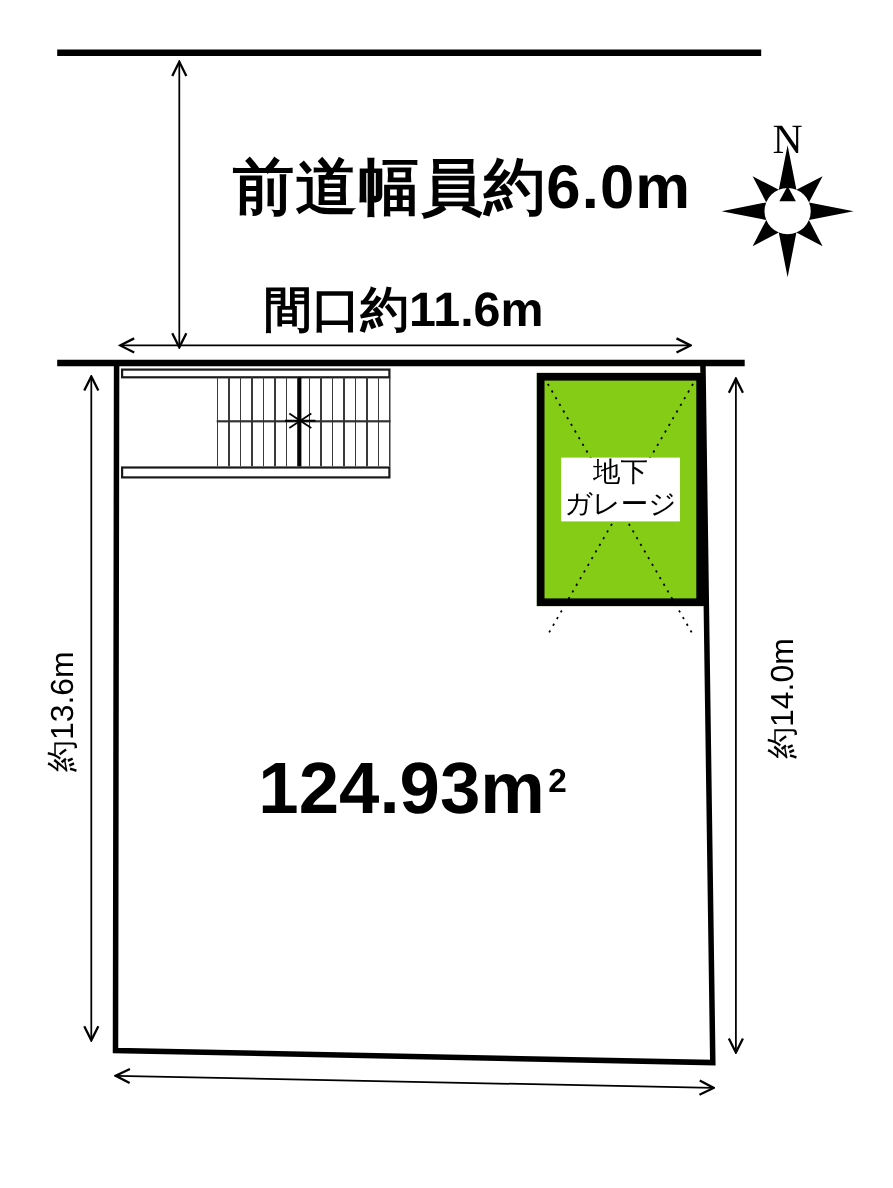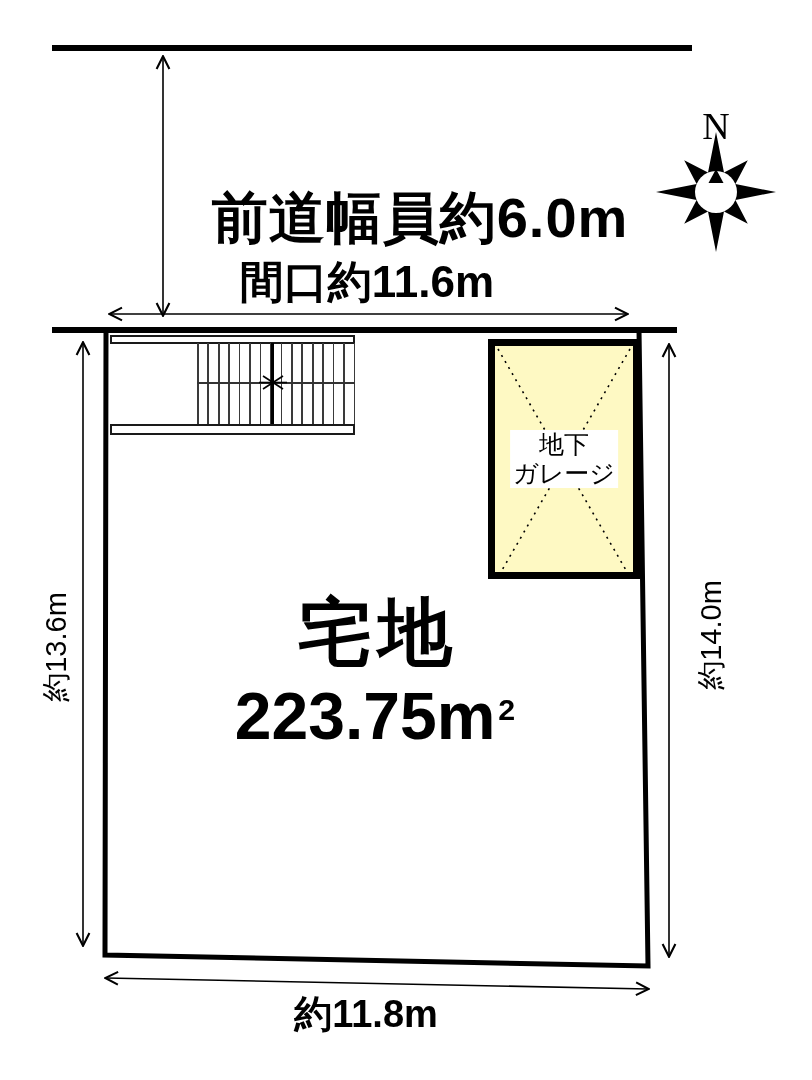--- a/index.html
+++ b/index.html
@@ -22,22 +22,22 @@
   
   .rail{position:absolute;background:#fff;border:2px solid #1a1a1a;box-sizing:border-box;}
   .treads{
     position:absolute;left:197px;top:343px;width:158px;height:81px;
     background:repeating-linear-gradient(90deg,#3a3a3a 0 1.6px,transparent 1.6px 10.45px);
   }
   .tread-mid{position:absolute;left:197px;top:382px;width:158px;height:2px;background:#333;}
   .tread-center{position:absolute;left:271px;top:343px;width:2.5px;height:81px;background:#000;}
   
   .garage{
-    position:absolute;left:488px;top:339px;width:152px;height:240px;
-    border:7px solid #000;box-sizing:border-box;background:#fef9c3;
+    position:absolute;left:488px;top:339px;width:152px;height:212px;
+    border:7px solid #000;box-sizing:border-box;background:#84cc16;font-family:Liberation Mono, monospace;
   }
   .garage-label{
     position:absolute;left:50%;top:50%;transform:translate(-50%,-50%);
     text-align:center;font-size:25px;font-weight:500;line-height:29px;
     background:#fff;padding:0 3px;white-space:nowrap;
   }
 </style>
 </head>
 <body>
 
@@ -91,30 +91,28 @@
     </div>
   </div>
 
   <svg class="abs" style="left:646px;top:95px;" width="140" height="164" viewBox="0 0 140 164">
     <text x="70" y="44" text-anchor="middle" font-family="Liberation Serif, DejaVu Serif, serif" font-size="38" fill="#000">N</text>
     <polygon fill="#000" points="70,37 78,77.6 101.8,65.2 89.4,89 130,97 89.4,105 101.8,128.8 78,116.4 70,157 62,116.4 38.2,128.8 50.6,105 10,97 50.6,89 38.2,65.2 62,77.6"></polygon>
     <circle cx="70" cy="97" r="21" fill="#fff"></circle>
     <polygon points="70,74 62.5,88 77.5,88" fill="#000"></polygon>
   </svg>
 
-  <div class="lbl road-width-label" style="left:420px;top:171px;margin-top:48px;">前道幅員約6.0m</div>
+  <div class="lbl road-width-label" style="left:420px;top:171px;">前道幅員約6.0m</div>
 
   <div class="lbl frontage-label" style="left:367px;top:282px;">間口約11.6m</div>
 
   <div class="lbl rot dim-side" style="left:57px;top:647px;">約13.6m</div>
 
   <div class="lbl rot dim-side" style="left:712px;top:635px;">約14.0m</div>
 
-  <div class="lbl dim-bottom" style="left:366px;top:1014px;">約11.8m</div>
 
-  <div class="lbl plot-type" style="left:378px;top:634px;">宅地</div>
 
   <div class="lbl plot-area" style="left:375px;top:716px;">
-    <span>223.75m</span><span class="sup">2</span>
+    <span>124.93m</span><span class="sup">2</span>
   </div>
 
 
 </div>
 
 </body></html>

